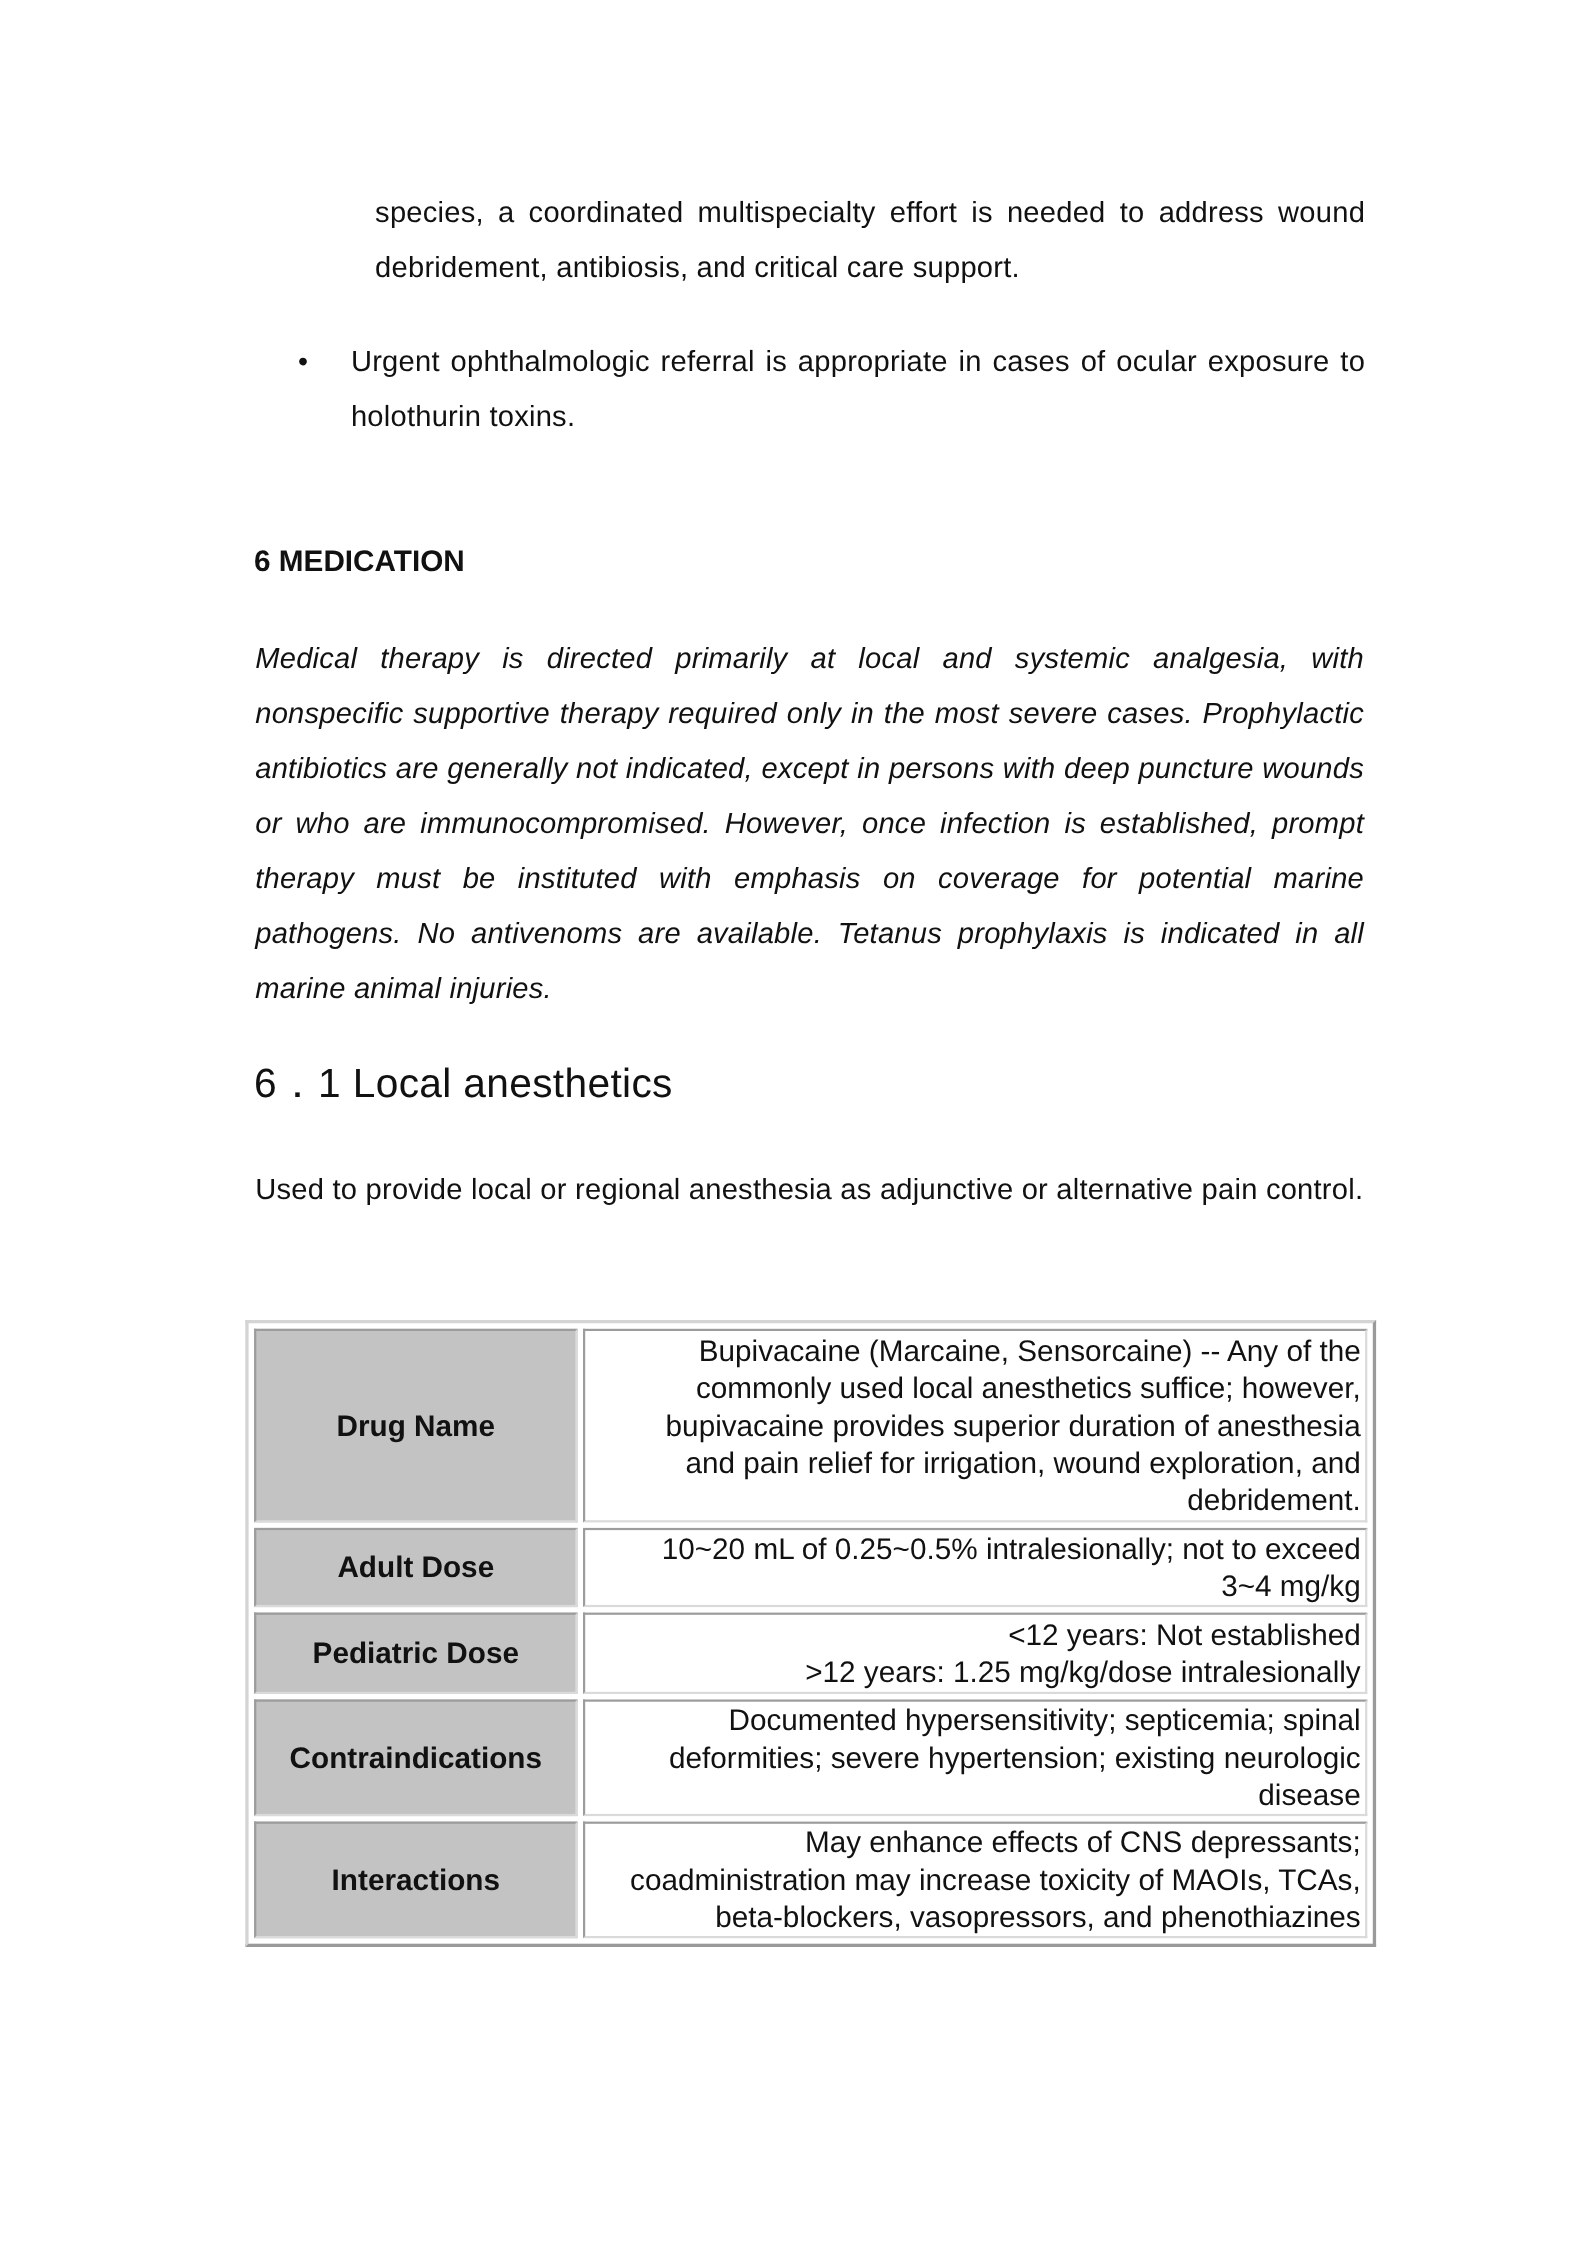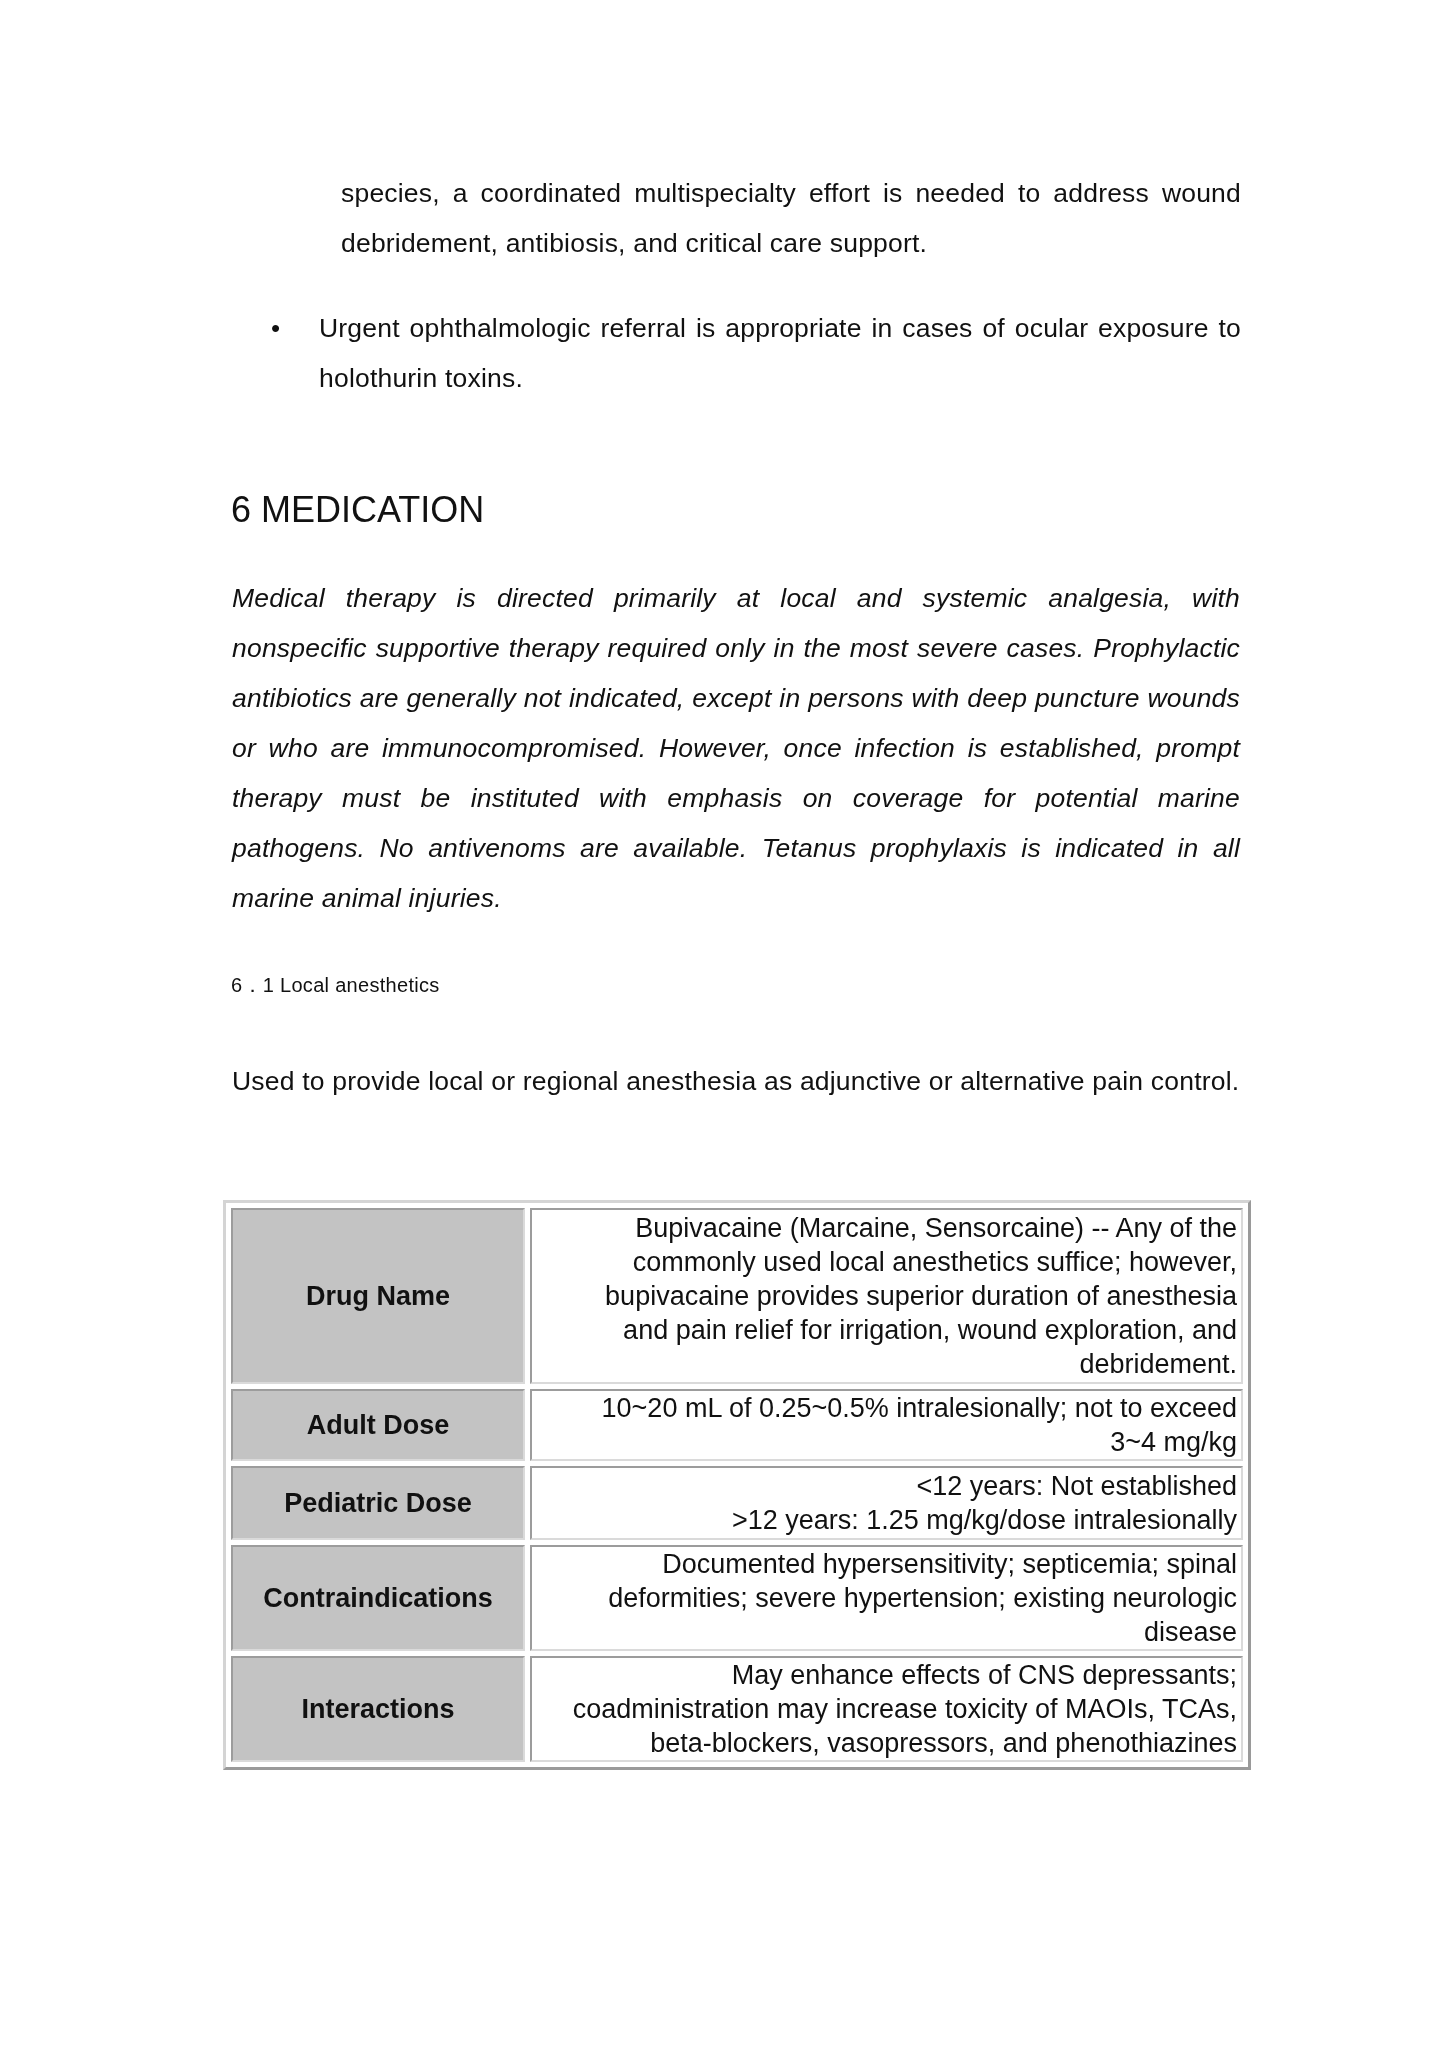--- a/index.html
+++ b/index.html
@@ -49,38 +49,38 @@
     line-height: 50px;
   }
   .bullet-text {
     flex: 1;
   }
   .section-heading {
     position: absolute;
     left: 219px;
     top: 490px;
     margin: 0;
-    font-size: 36px;
-    font-weight: normal;
+    font-size: 27px;
+    font-weight: bold;
     line-height: 40px;
   }
   .main-para {
     position: absolute;
     left: 220px;
     top: 573px;
     width: 1008px;
     margin: 0;
     font-style: italic;
   }
   .subheading {
     position: absolute;
     left: 219px;
     top: 965px;
     margin: 0;
-    font-size: 20px;
+    font-size: 37px;
     font-weight: normal;
     line-height: 40px;
     letter-spacing: 0.3px;
   }
   .intro-para {
     position: absolute;
     left: 220px;
     top: 1056px;
     width: 1008px;
     margin: 0;

